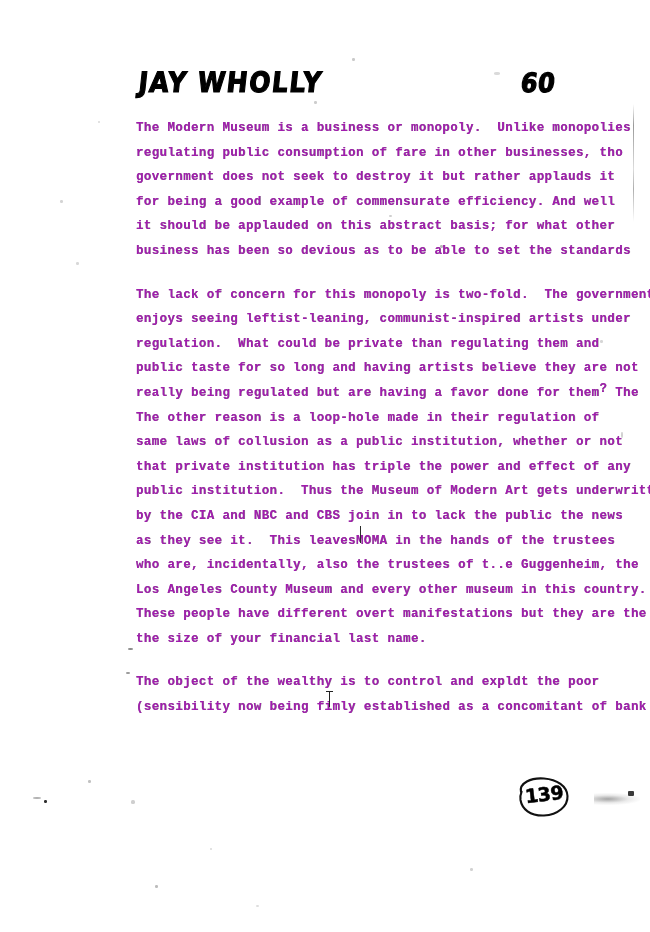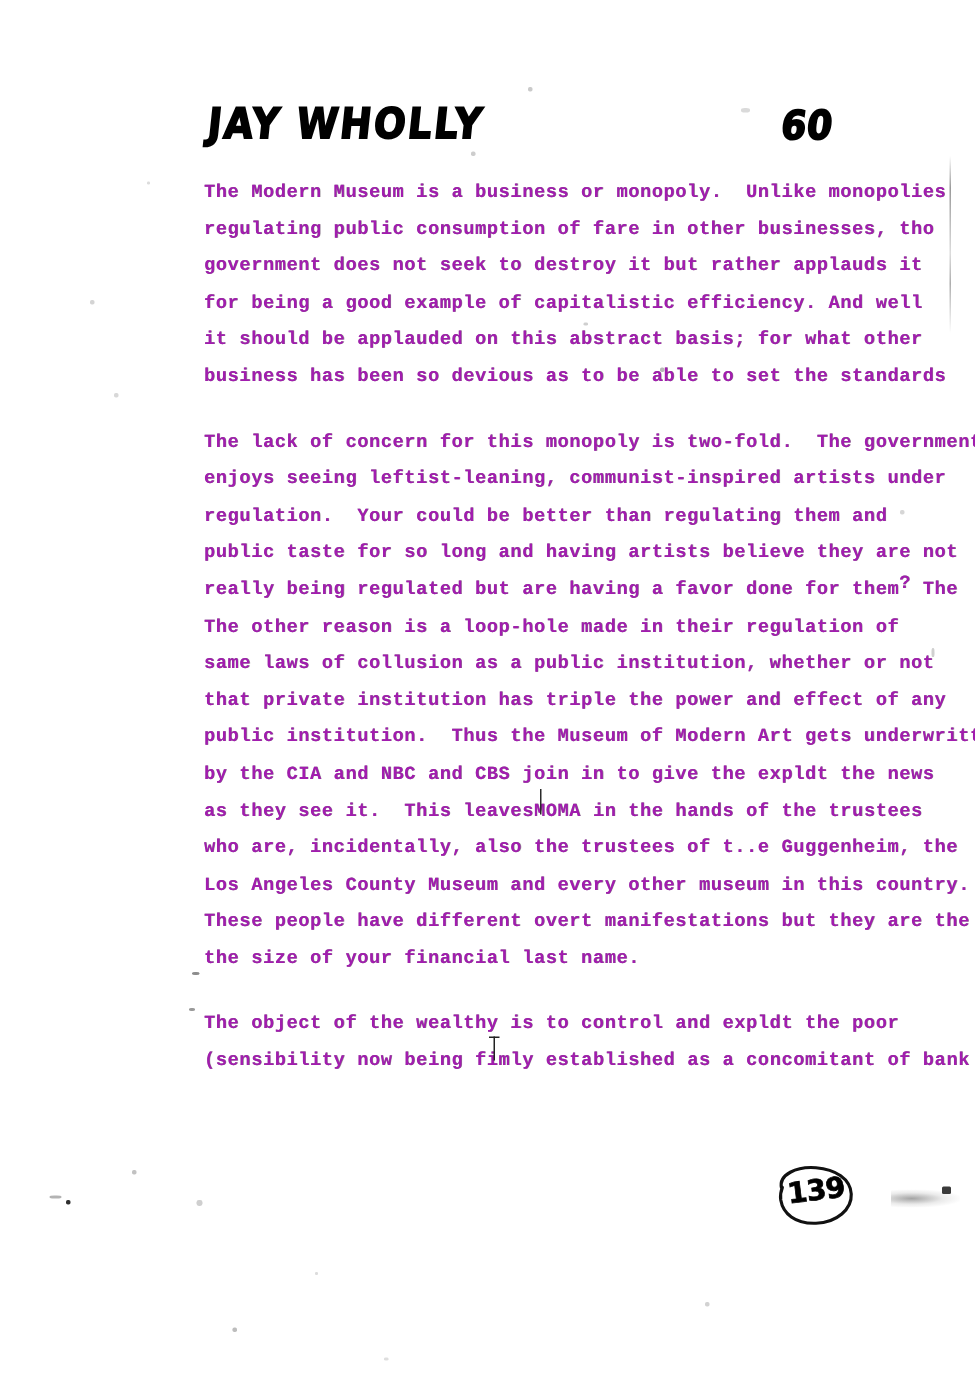--- a/index.html
+++ b/index.html
@@ -193,40 +193,40 @@
   <div class="hand-title">JAY WHOLLY</div>
 
   <div class="hand-page-num">60</div>
 
   <div class="body-text">
 
     <div class="para">
       <div class="line">The Modern Museum is a business or monopoly.  Unlike monopolies</div>
       <div class="line">regulating public consumption of fare in other businesses, tho</div>
       <div class="line">government does not seek to destroy it but rather applauds it</div>
-      <div class="line">for being a good example of capitalistic efficiency. And well</div>
+      <div class="line">for being a good example of commensurate efficiency. And well</div>
       <div class="line">it should be applauded on this abstract basis; for what other</div>
       <div class="line">business has been so devious as to be able to set the standards</div>
     </div>
 
     <div class="para">
       <div class="line">The lack of concern for this monopoly is two-fold.  The government</div>
       <div class="line">enjoys seeing leftist-leaning, communist-inspired artists under</div>
-      <div class="line">regulation.  Your could be better than regulating them and</div>
+      <div class="line">regulation.  What could be private than regulating them and</div>
       <div class="line">public taste for so long and having artists believe they are not</div>
 
       <div class="line"><span>really being regulated but are having a favor done for them</span><span class="raised">?</span><span> The</span></div>
 
       <div class="line">The other reason is a loop-hole made in their regulation of</div>
 
 
       <div class="line">same laws of collusion as a public institution, whether or not</div>
       <div class="line">that private institution has triple the power and effect of any</div>
       <div class="line">public institution.  Thus the Museum of Modern Art gets underwritten</div>
-      <div class="line">by the CIA and NBC and CBS join in to give the expldt the news</div>
+      <div class="line">by the CIA and NBC and CBS join in to lack the public the news</div>
 
       <div class="line"><span>as they see it.  This leaves</span><span class="strike-bar">M</span><span>OMA in the hands of the trustees</span></div>
 
       <div class="line">who are, incidentally, also the trustees of t..e Guggenheim, the</div>
       <div class="line">Los Angeles County Museum and every other museum in this country.</div>
       <div class="line">These people have different overt manifestations but they are the</div>
       <div class="line">the size of your financial last name.</div>
     </div>
 
     <div class="para">

